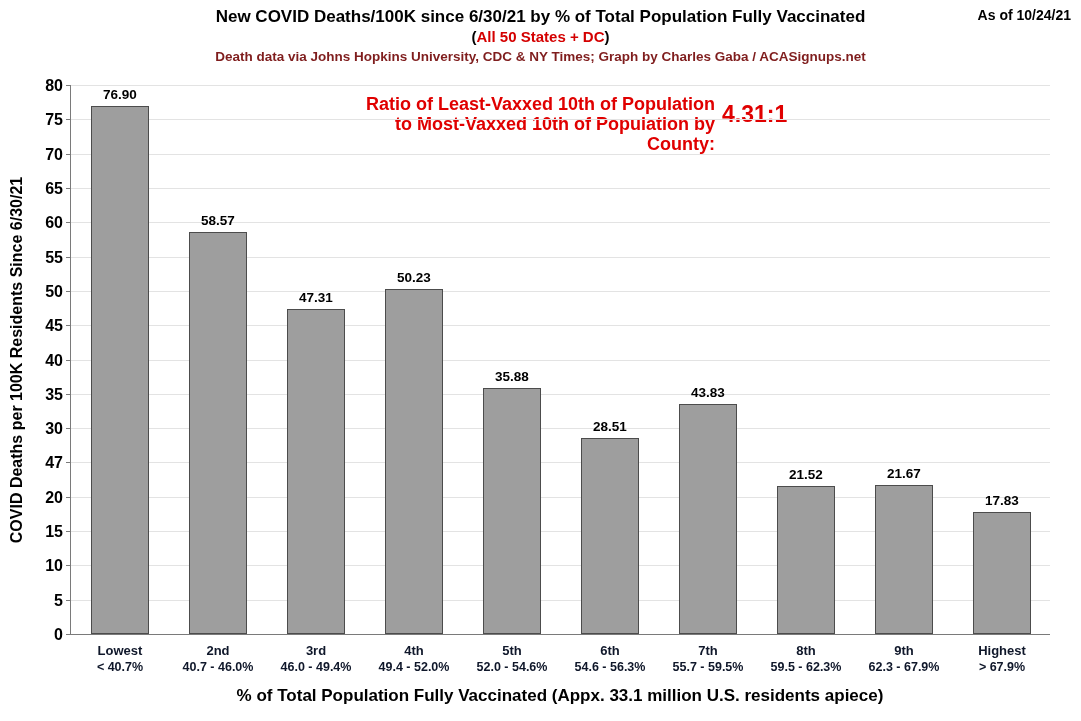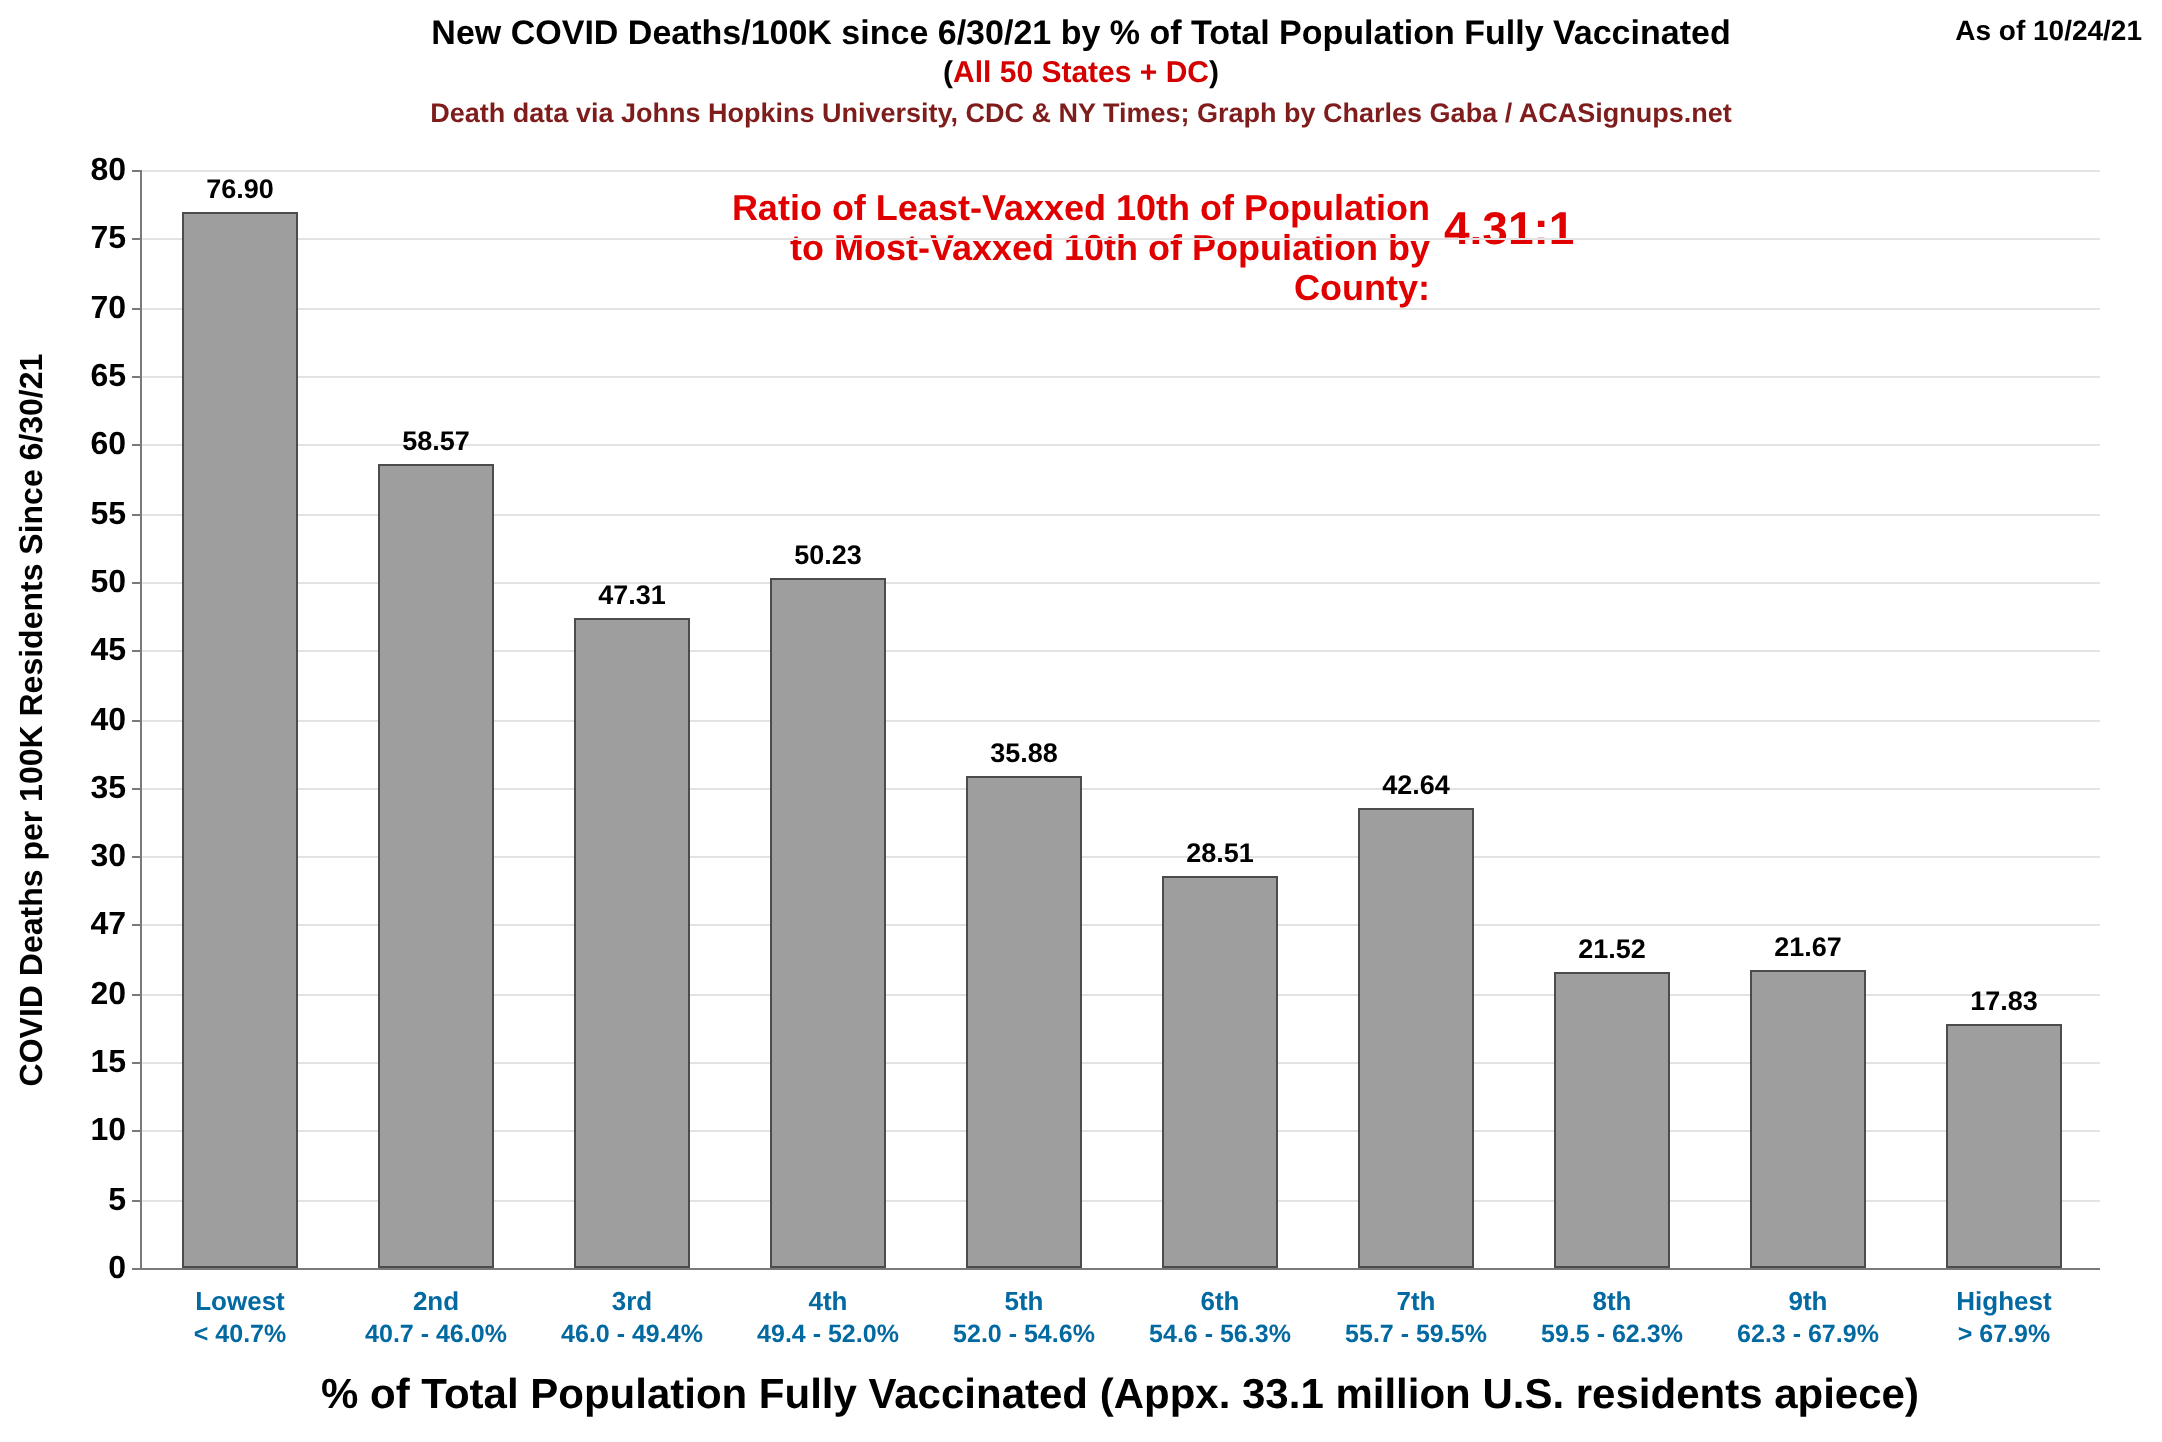--- a/index.html
+++ b/index.html
@@ -97,21 +97,21 @@
     top: 640px;
     height: 0;
     width: 0;
   }
   .x-axis-title {
     position: absolute;
     left: 70px;
     top: 686px;
     width: 980px;
     text-align: center;
-    font-size: 21px;
+    font-size: 17px;
     font-weight: bold;
     color: #000000;
   }
   
   #plot {
     position: absolute;
     left: 70px;
     top: 86px;
     width: 980px;
     height: 549px;
@@ -155,21 +155,21 @@
     font-size: 13.5px;
     font-weight: bold;
     color: #000000;
     white-space: nowrap;
   }
   .xtick-label {
     position: absolute;
     text-align: center;
     font-size: 13px;
     font-weight: bold;
-    color: #0369a1;
+    color: #0f172a;
     line-height: 17px;
     white-space: nowrap;
   }
   .xtick-label .range {
     font-size: 12.5px;
     display: block;
   }
 </style>
 </head>
 <body>
@@ -257,21 +257,21 @@
       <div class="bar" style="left: 314px; width: 58px; height: 344.703px; background: rgb(158, 158, 158); border-color: rgb(76, 76, 76);"></div>
       <div class="bar-value" style="left: 293px; width: 100px; top: 184.297px;">50.23</div>
       <div class="xtick-label" style="left: 273px; width: 140px; top: 556px;"><span>4th</span><span class="range">49.4 - 52.0%</span></div>
       <div class="bar" style="left: 412px; width: 58px; height: 246.226px; background: rgb(158, 158, 158); border-color: rgb(76, 76, 76);"></div>
       <div class="bar-value" style="left: 391px; width: 100px; top: 282.774px;">35.88</div>
       <div class="xtick-label" style="left: 371px; width: 140px; top: 556px;"><span>5th</span><span class="range">52.0 - 54.6%</span></div>
       <div class="bar" style="left: 510px; width: 58px; height: 195.65px; background: rgb(158, 158, 158); border-color: rgb(76, 76, 76);"></div>
       <div class="bar-value" style="left: 489px; width: 100px; top: 333.35px;">28.51</div>
       <div class="xtick-label" style="left: 469px; width: 140px; top: 556px;"><span>6th</span><span class="range">54.6 - 56.3%</span></div>
       <div class="bar" style="left: 608px; width: 58px; height: 229.551px; background: rgb(158, 158, 158); border-color: rgb(76, 76, 76);"></div>
-      <div class="bar-value" style="left: 587px; width: 100px; top: 299.449px;">42.64</div>
+      <div class="bar-value" style="left: 587px; width: 100px; top: 299.449px;">43.83</div>
       <div class="xtick-label" style="left: 567px; width: 140px; top: 556px;"><span>7th</span><span class="range">55.7 - 59.5%</span></div>
       <div class="bar" style="left: 706px; width: 58px; height: 147.681px; background: rgb(158, 158, 158); border-color: rgb(76, 76, 76);"></div>
       <div class="bar-value" style="left: 685px; width: 100px; top: 381.319px;">21.52</div>
       <div class="xtick-label" style="left: 665px; width: 140px; top: 556px;"><span>8th</span><span class="range">59.5 - 62.3%</span></div>
       <div class="bar" style="left: 804px; width: 58px; height: 148.71px; background: rgb(158, 158, 158); border-color: rgb(76, 76, 76);"></div>
       <div class="bar-value" style="left: 783px; width: 100px; top: 380.29px;">21.67</div>
       <div class="xtick-label" style="left: 763px; width: 140px; top: 556px;"><span>9th</span><span class="range">62.3 - 67.9%</span></div>
       <div class="bar" style="left: 902px; width: 58px; height: 122.358px; background: rgb(158, 158, 158); border-color: rgb(76, 76, 76);"></div>
       <div class="bar-value" style="left: 881px; width: 100px; top: 406.642px;">17.83</div>
       <div class="xtick-label" style="left: 861px; width: 140px; top: 556px;"><span>Highest</span><span class="range">&gt; 67.9%</span></div>

